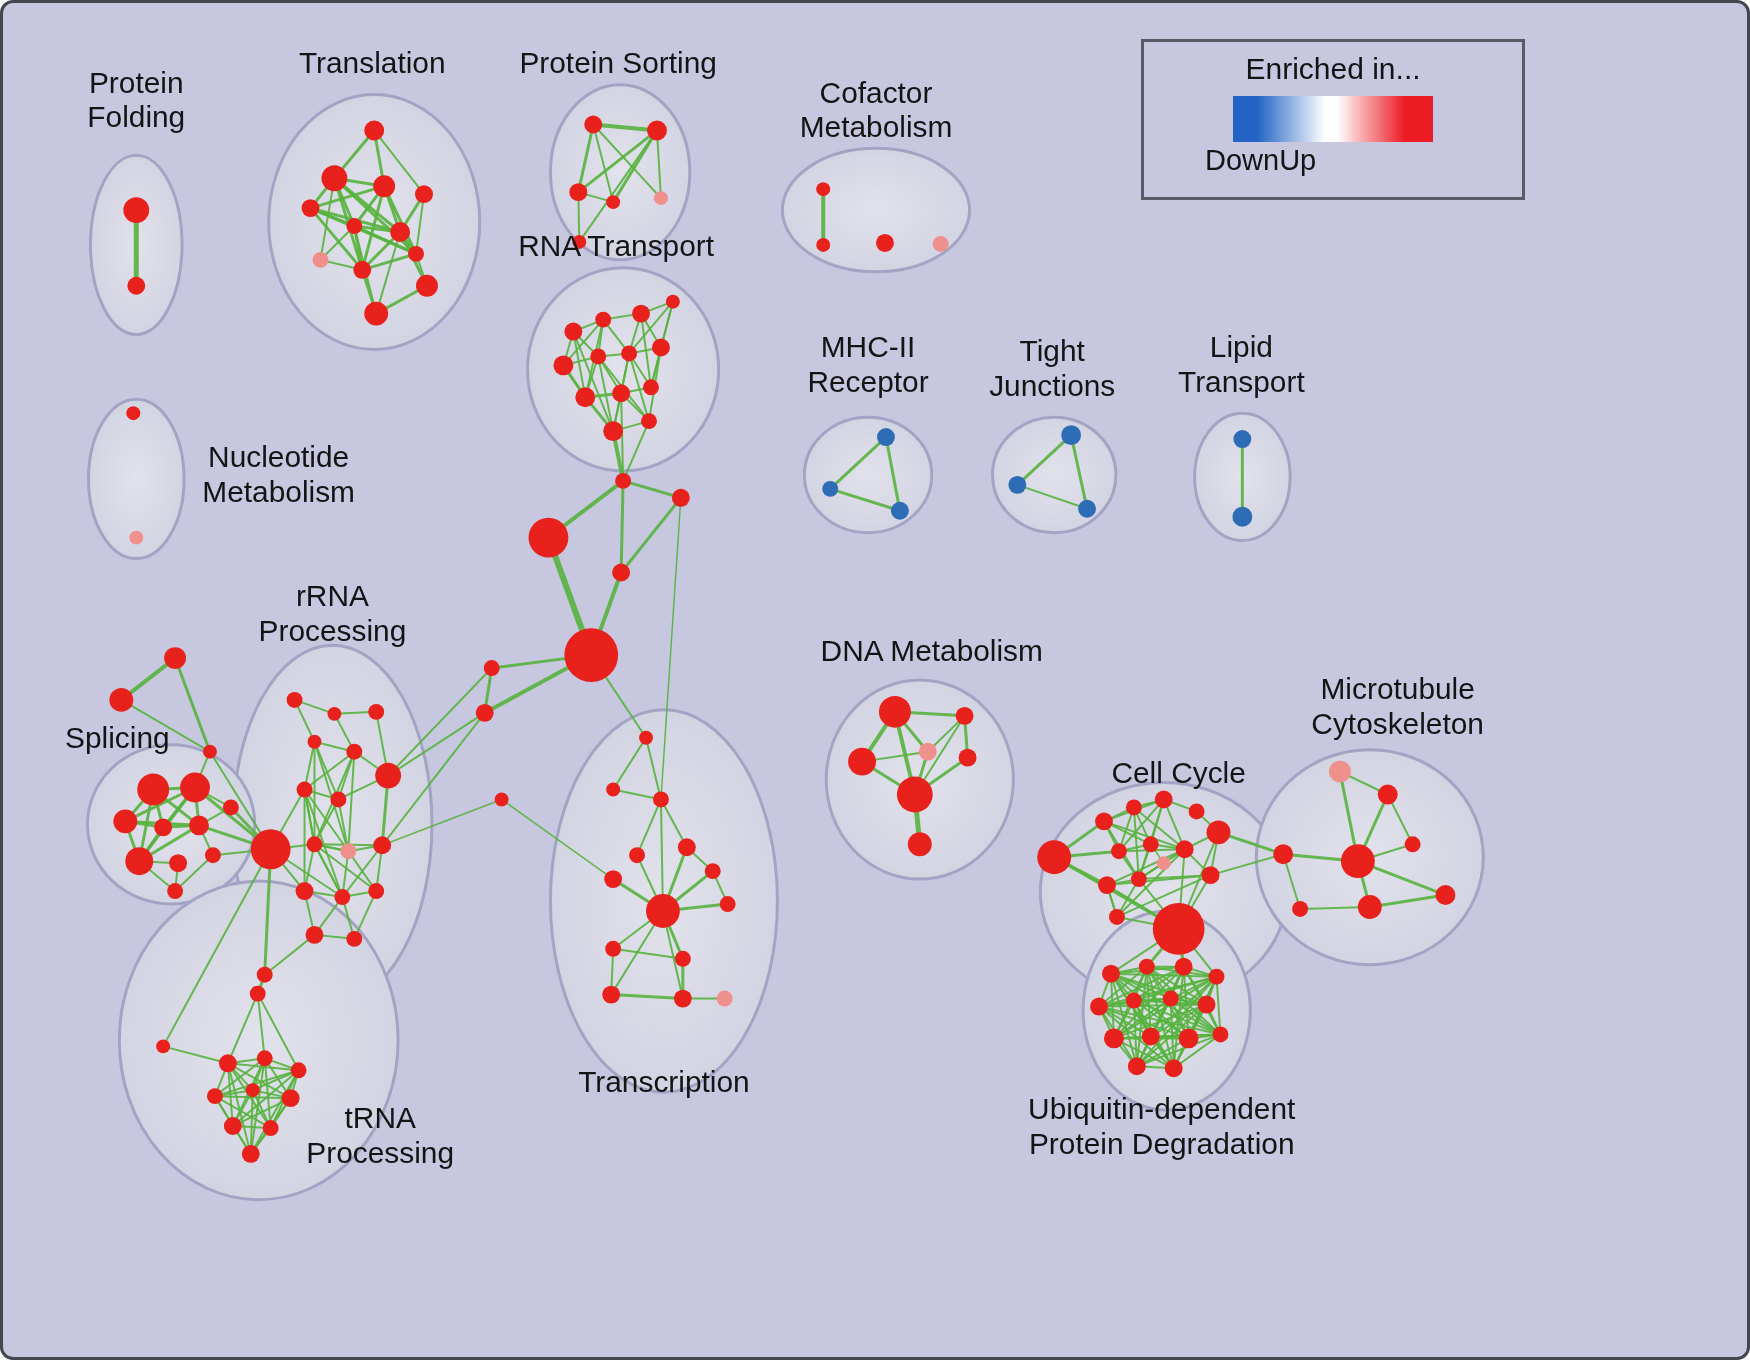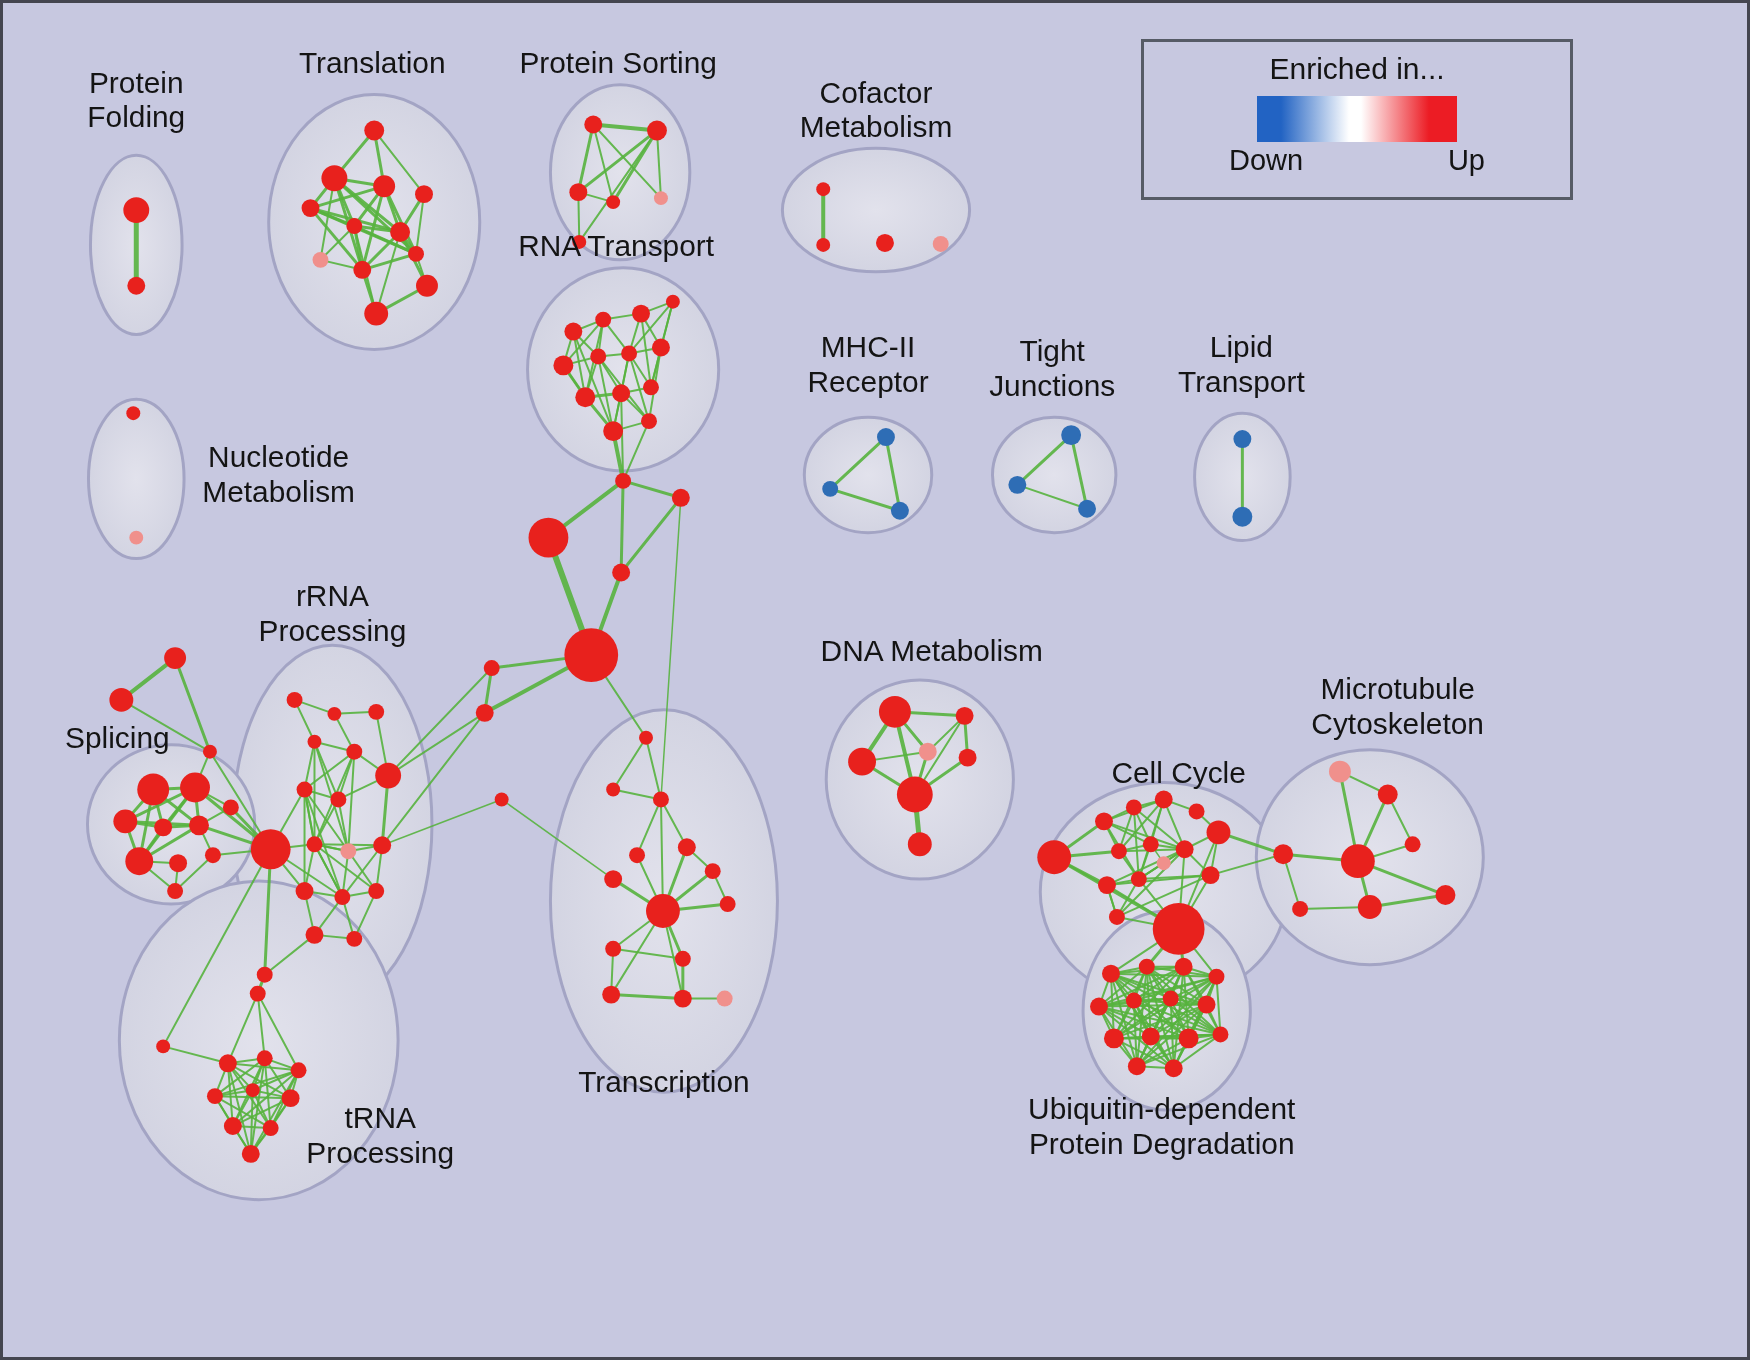--- a/index.html
+++ b/index.html
@@ -7,34 +7,34 @@
     position:relative;
     width:1750px;height:1360px;
     box-sizing:border-box;
     border:3px solid #44454f;
     overflow:hidden;
     font-family:"Liberation Sans", sans-serif;
   }
   .stage svg{position:absolute;left:0;top:0;width:100%;height:100%;}
   svg text{font-family:"Liberation Sans", sans-serif;}
   .legend{
-    position:absolute;left:1138px;top:36px;width:432px;
+    position:absolute;left:1138px;top:36px;width:384px;
     box-sizing:border-box;border:3px solid #565b66;
     padding:10px 8px 14px;text-align:center;color:#141414;
     background:transparent;
   }
   .legend-title{font-size:30px;}
   .legend-gradient{width:200px;height:46px;margin:10px auto 2px;}
-  .legend-ends{display:flex;justify-content:space-between;width:256px;margin:0 auto 6px;font-size:29px;}
+  .legend-ends{display:flex;justify-content:flex-start;width:256px;margin:0 auto 6px;font-size:29px;}
   .legend-sub{font-size:26px;line-height:1.3;}
 </style>
 </head>
 <body>
 
-<div class="stage" style="background: rgb(199, 200, 224);">
+<div class="stage" style="background: rgb(199, 200, 224); border-radius: 13px;">
   <svg id="net" viewBox="0 0 1750 1360">
       <defs>
         <radialGradient id="eg">
           <stop offset="0%" stop-color="#e2e2ec"></stop>
           <stop offset="100%" stop-color="#d3d4e2"></stop>
         </radialGradient>
       </defs>
       <g>
         <ellipse cx="133" cy="243" rx="46" ry="90" fill="url(#eg)" stroke="#a3a4c4" stroke-width="3"></ellipse>
         <ellipse cx="372" cy="220" rx="106" ry="128" fill="url(#eg)" stroke="#a3a4c4" stroke-width="3"></ellipse>

